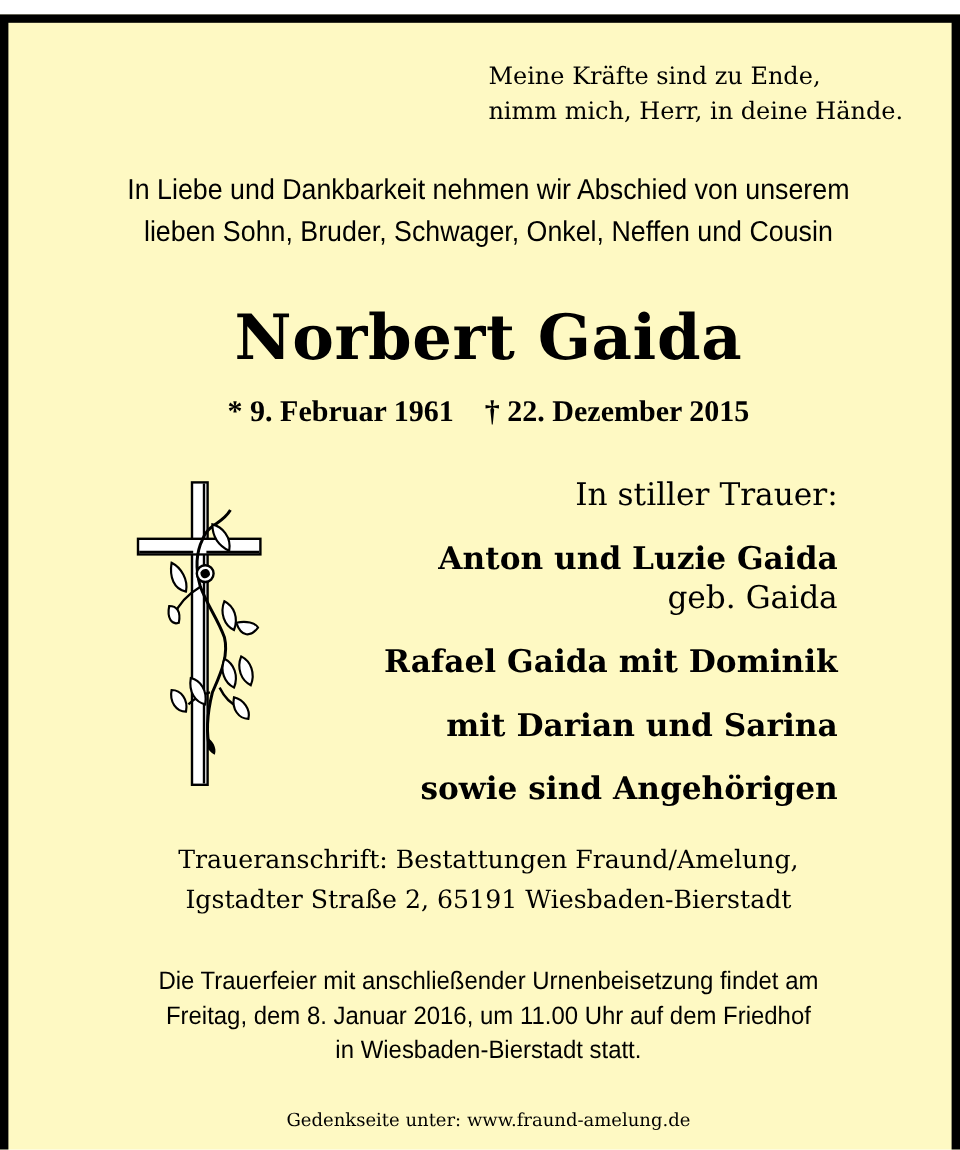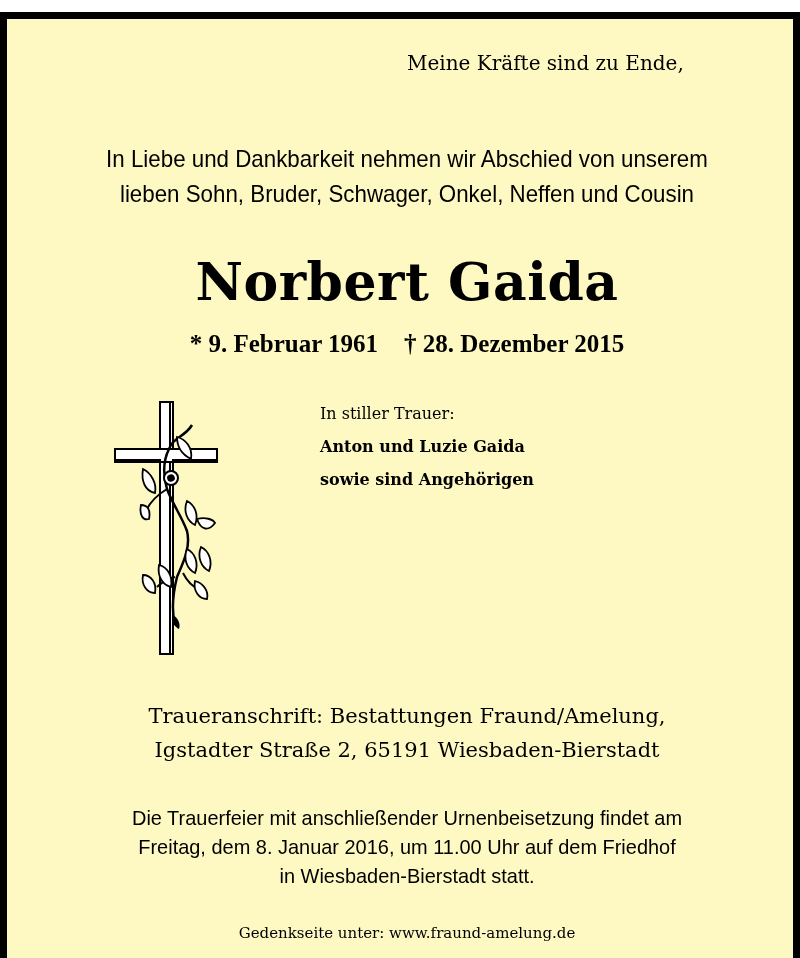--- a/index.html
+++ b/index.html
@@ -7,46 +7,47 @@
   .frame {
     position: absolute; left: 0; top: 12px; width: 800px; height: 958px;
     box-sizing: border-box; border: 7px solid #000000; background: #fef9c3;
   }
   .t { position: absolute; color: #000; font-family: "DejaVu Serif", serif; white-space: nowrap; }
   .motto { left: 400px; top: 30px; font-size: 20px; line-height: 29px; }
   .intro { left: 0; width: 800px; top: 122px; text-align: center; font-family: "Liberation Sans", sans-serif; font-size: 24px; line-height: 35px; transform: scaleX(0.93); transform-origin: center; }
   .name { left: 0; width: 800px; top: 228px; text-align: center; font-family: "DejaVu Serif", serif; font-weight: bold; font-size: 52px; line-height: 70px; letter-spacing: 0.5px; }
   .dates { left: 0; width: 800px; top: 309px; text-align: center; font-family: "Liberation Serif", serif; font-weight: bold; font-size: 25px; line-height: 32px; }
   .dates .gap { display: inline-block; width: 26px; }
-  .mourners { left: 313px; top: 378px; font-size: 16px; line-height: 33px; }
-  .mourners .b { font-weight: bold; }
+  .mourners { left: 313px; top: 378px; font-size: 26px; line-height: 33px; text-align: right; }
+  .mourners .b { font-weight: bold; margin-top: 20px; }
   .mourners div { height: 33px; }
   .address { left: 0; width: 800px; top: 680px; text-align: center; font-size: 21px; line-height: 34px; }
   .service { left: 0; width: 800px; top: 784px; text-align: center; font-family: "Liberation Sans", sans-serif; font-size: 21px; line-height: 29px; transform: scaleX(0.95); transform-origin: center; }
   .memorial { left: 0; width: 800px; top: 903px; text-align: center; font-size: 15px; line-height: 22px; }
   .cross { position: absolute; left: 100px; top: 378px; width: 120px; height: 262px; }
 </style>
 </head>
 <body>
 
 <div class="frame">
 
   <div class="t motto">
     <div>Meine Kräfte sind zu Ende,</div>
+    <div>nimm mich, Herr, in deine Hände.</div>
   </div>
 
   <div class="t intro">
     <div>In Liebe und Dankbarkeit nehmen wir Abschied von unserem</div>
     <div>lieben Sohn, Bruder, Schwager, Onkel, Neffen und Cousin</div>
   </div>
 
   <div class="t name">Norbert Gaida</div>
 
   <div class="t dates">
-    <span>* 9. Februar 1961</span><span class="gap"></span><span>† 28. Dezember 2015</span>
+    <span>* 9. Februar 1961</span><span class="gap"></span><span>† 22. Dezember 2015</span>
   </div>
 
   <svg class="cross" viewBox="0 0 120 262" xmlns="http://www.w3.org/2000/svg">
 
     <rect x="53" y="5" width="13" height="252" fill="#fff" stroke="#000" stroke-width="2"></rect>
     <line x1="63" y1="6" x2="63" y2="256" stroke="#000" stroke-width="2"></line>
 
     <rect x="8" y="52" width="102" height="13" fill="#fff" stroke="#000" stroke-width="2"></rect>
     <line x1="9" y1="63" x2="109" y2="63" stroke="#000" stroke-width="2"></line>
     <rect x="54" y="53" width="11" height="11" fill="#fff"></rect>
@@ -68,20 +69,23 @@
     <path d="M94,150 C102,154 106,164 102,174 C94,170 90,160 94,150 Z" fill="#fff" stroke="#000" stroke-width="1.8"></path>
     <path d="M52,168 C60,170 66,178 64,190 C56,188 50,180 52,168 Z" fill="#fff" stroke="#000" stroke-width="1.8"></path>
     <path d="M36,178 C44,178 50,186 48,196 C40,196 34,188 36,178 Z" fill="#fff" stroke="#000" stroke-width="1.8"></path>
     <path d="M88,184 C96,186 102,194 100,202 C92,202 86,194 88,184 Z" fill="#fff" stroke="#000" stroke-width="1.8"></path>
     <path d="M66,218 C70,220 74,226 72,232 C68,230 64,226 66,218 Z" fill="#000"></path>
   </svg>
 
   <div class="t mourners">
     <div>In stiller Trauer:</div>
     <div class="b">Anton und Luzie Gaida</div>
+    <div>geb. Gaida</div>
+    <div class="b">Rafael Gaida mit Dominik</div>
+    <div class="b">mit Darian und Sarina</div>
     <div class="b">sowie sind Angehörigen</div>
   </div>
 
   <div class="t address">
     <div>Traueranschrift: Bestattungen Fraund/Amelung,</div>
     <div>Igstadter Straße 2, 65191 Wiesbaden-Bierstadt</div>
   </div>
 
   <div class="t service">
     <div>Die Trauerfeier mit anschließender Urnenbeisetzung findet am</div>

